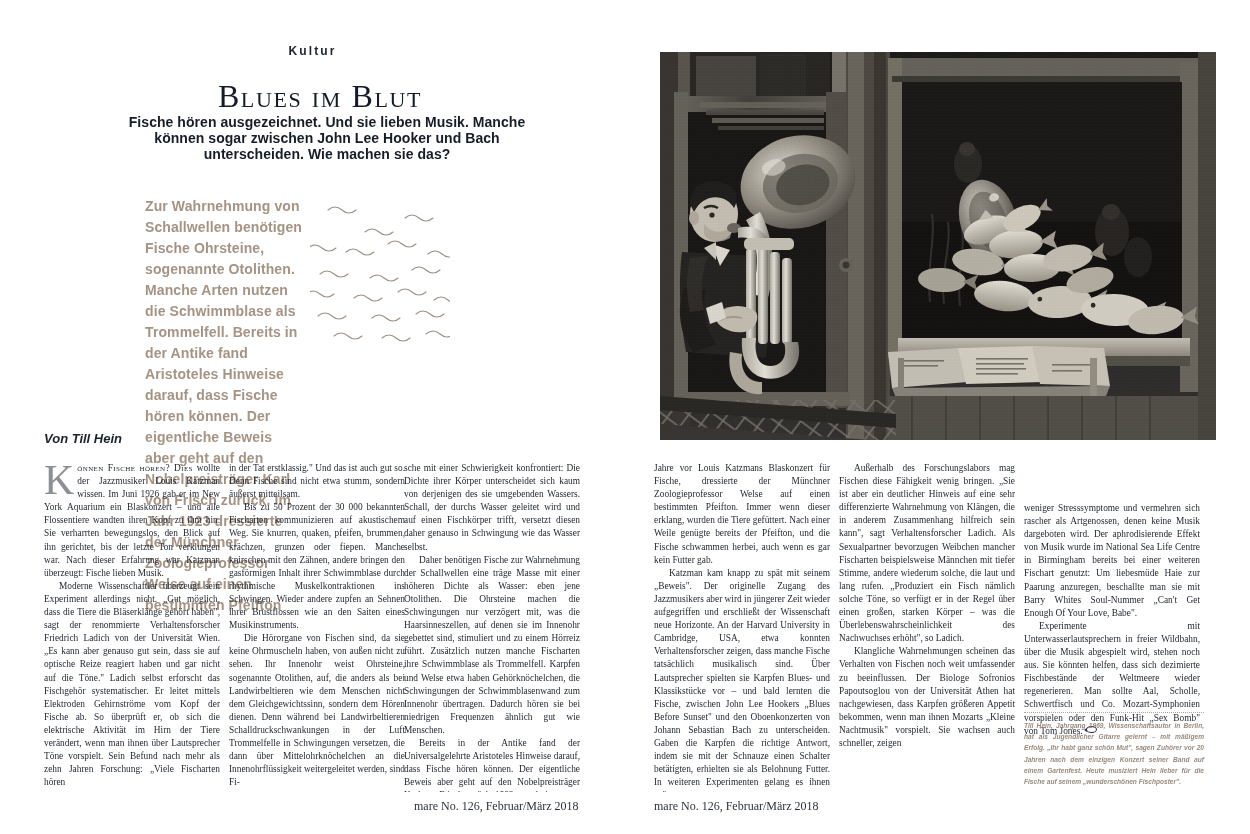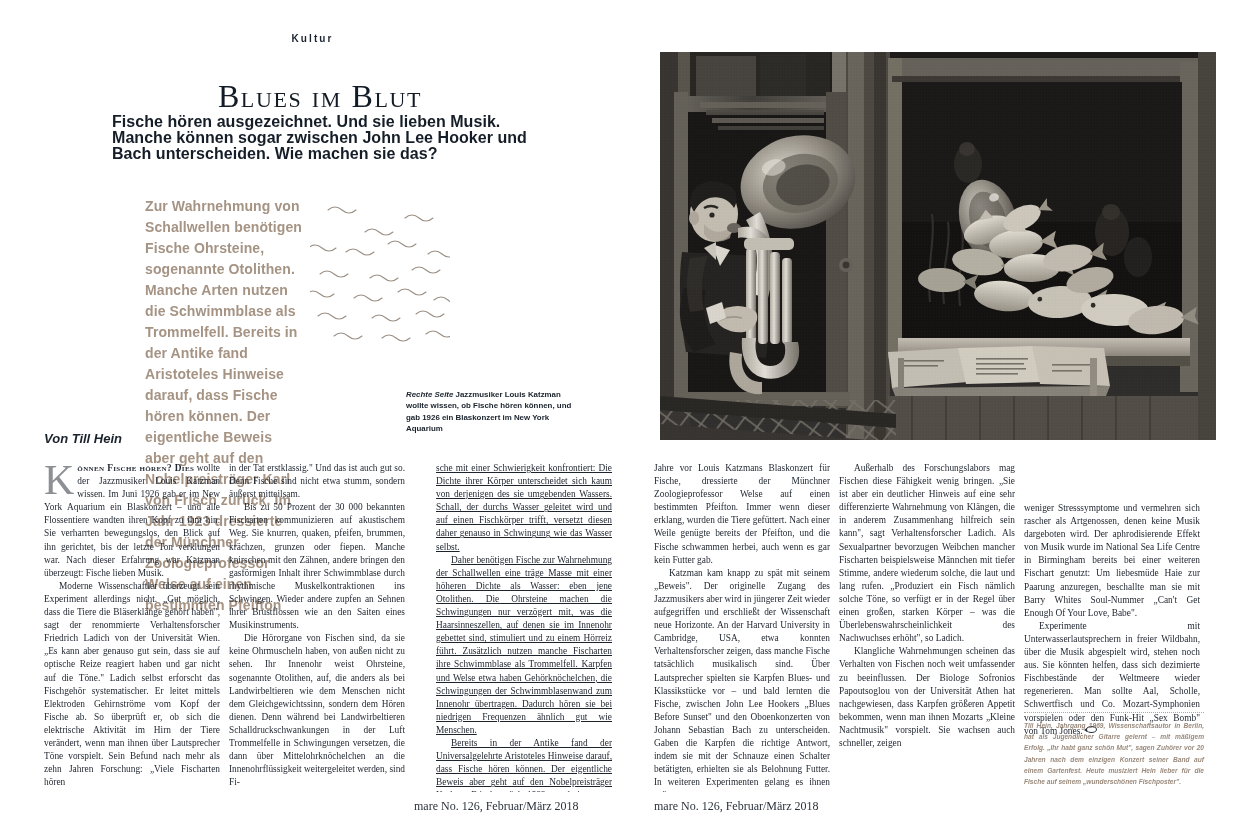--- a/index.html
+++ b/index.html
@@ -10,39 +10,39 @@
     overflow:hidden;
     position:relative;
   }
   .spread{position:relative;width:1250px;height:834px;}
 
   
   .page-left{position:absolute;left:0;top:0;width:625px;height:834px;}
   .page-right{position:absolute;left:625px;top:0;width:625px;height:834px;}
 
   .rubric{
-    position:absolute;left:0;top:33px;width:625px;text-align:center;
-    font-family:"Liberation Sans", sans-serif;
-    font-weight:bold;font-size:10px;letter-spacing:2.1px;color:#1b2430;
+    position:absolute;left:0;top:44px;width:625px;text-align:center;
+    font-family:"Liberation Sans", sans-serif;
+    font-weight:bold;font-size:12px;letter-spacing:2.1px;color:#1b2430;
   }
 
   .headline{
     position:absolute;left:60px;top:78px;width:520px;text-align:center;
     font-family:"Liberation Serif", serif;
     font-size:32px;color:#131b26;
     letter-spacing:1.6px;
     font-variant:small-caps;
     font-weight:400;
     white-space:nowrap;
   }
 
   .dek{
-    position:absolute;left:112px;top:114px;width:430px;
-    font-family:"Liberation Sans", sans-serif;
-    font-weight:bold;font-size:16px;line-height:16px;color:#151d28;
+    position:absolute;left:112px;top:114px;width:430px;text-align:center;
+    font-family:"Liberation Sans", sans-serif;
+    font-weight:bold;font-size:14px;line-height:16px;color:#151d28;
     letter-spacing:.05px;
   }
 
   
   .pullquote{
     position:absolute;left:145px;top:196px;width:160px;
     text-align:left;
     font-family:"Liberation Sans", sans-serif;
     font-weight:bold;font-size:14px;line-height:21px;
     color:#a59384;
@@ -72,34 +72,34 @@
     text-align:justify;
     color:#1d242e;
     hyphens:manual;
     overflow:hidden;
   }
   .col p{margin:0;text-indent:15px;}
   .col p.first{text-indent:0;}
 
   .col1{left:44px;}
   .col2{left:229px;}
-  .col3{left:436px;text-decoration:underline;}
+  .col3{left:404px;}
   .col4{left:654px;}
   .col5{left:839px;}
   .col6{left:1024px;margin-top:40px;}
 
   .dropcap{
     float:left;
     font-family:"Liberation Serif", serif;
     font-size:42px;line-height:32px;
     padding:2px 3px 0 0;
     color:#8c8f93;
     font-weight:400;
   }
-  .smallcaps-run{font-variant:small-caps;letter-spacing:.35px;font-weight:bold;}
+  .smallcaps-run{font-variant:small-caps;letter-spacing:.35px;}
 
   .folio{
     position:absolute;top:799px;
     font-family:"Liberation Serif", serif;
     font-size:8.2px;color:#2a323c;margin-top:36px;
   }
   .folio-left{left:44px;}
   .folio-right{left:1191px;}
   .issue{
     position:absolute;top:799px;
@@ -174,23 +174,20 @@
           <path d="M8 120 q7 -6 14 0 q7 6 14 0"></path>
           <path d="M62 122 q7 -6 14 0 q7 6 14 0"></path>
           <path d="M106 118 q7 -6 14 0 q7 6 14 0"></path>
           <path d="M24 140 q7 -6 14 0 q7 6 14 0"></path>
           <path d="M72 142 q7 -6 14 0 q7 6 14 0"></path>
           <path d="M116 138 q7 -6 14 0 q7 6 14 0"></path>
         </g>
       </svg>
     </div>
 
-    <div class="photo-caption">
-      <i>Rechte Seite</i><span> Jazzmusiker Louis Katzman wollte wissen, ob Fische hören können, und gab 1926 ein Blaskonzert im New York Aquarium</span>
-    </div>
 
     <div class="byline">Von Till Hein</div>
 
     <div class="col col1">
       <p class="first"><span class="dropcap">K</span><span class="smallcaps-run">önnen Fische hören? Dies</span><span> wollte der Jazzmusiker Louis Katzman wissen. Im Juni 1926 gab er im New York Aquarium ein Blaskonzert – und alle Flossentiere wandten ihren Kopf zu ihm hin. Sie verharrten bewegungslos, den Blick auf ihn gerichtet, bis der letzte Ton verklungen war. Nach dieser Erfahrung war Katzman überzeugt: Fische lieben Musik.</span></p>
       <p>Moderne Wissenschaftler überzeugt sein Experiment allerdings nicht. „Gut möglich, dass die Tiere die Bläserklänge gehört haben", sagt der renommierte Verhaltensforscher Friedrich Ladich von der Universität Wien. „Es kann aber genauso gut sein, dass sie auf optische Reize reagiert haben und gar nicht auf die Töne." Ladich selbst erforscht das Fischgehör systematischer. Er leitet mittels Elektroden Gehirnströme vom Kopf der Fische ab. So überprüft er, ob sich die elektrische Aktivität im Hirn der Tiere verändert, wenn man ihnen über Lautsprecher Töne vorspielt. Sein Befund nach mehr als zehn Jahren Forschung: „Viele Fischarten hören</p>
     </div>
 
     <div class="col col2">
       <p class="first">in der Tat erstklassig." Und das ist auch gut so. Denn Fische sind nicht etwa stumm, sondern äußerst mitteilsam.</p>

